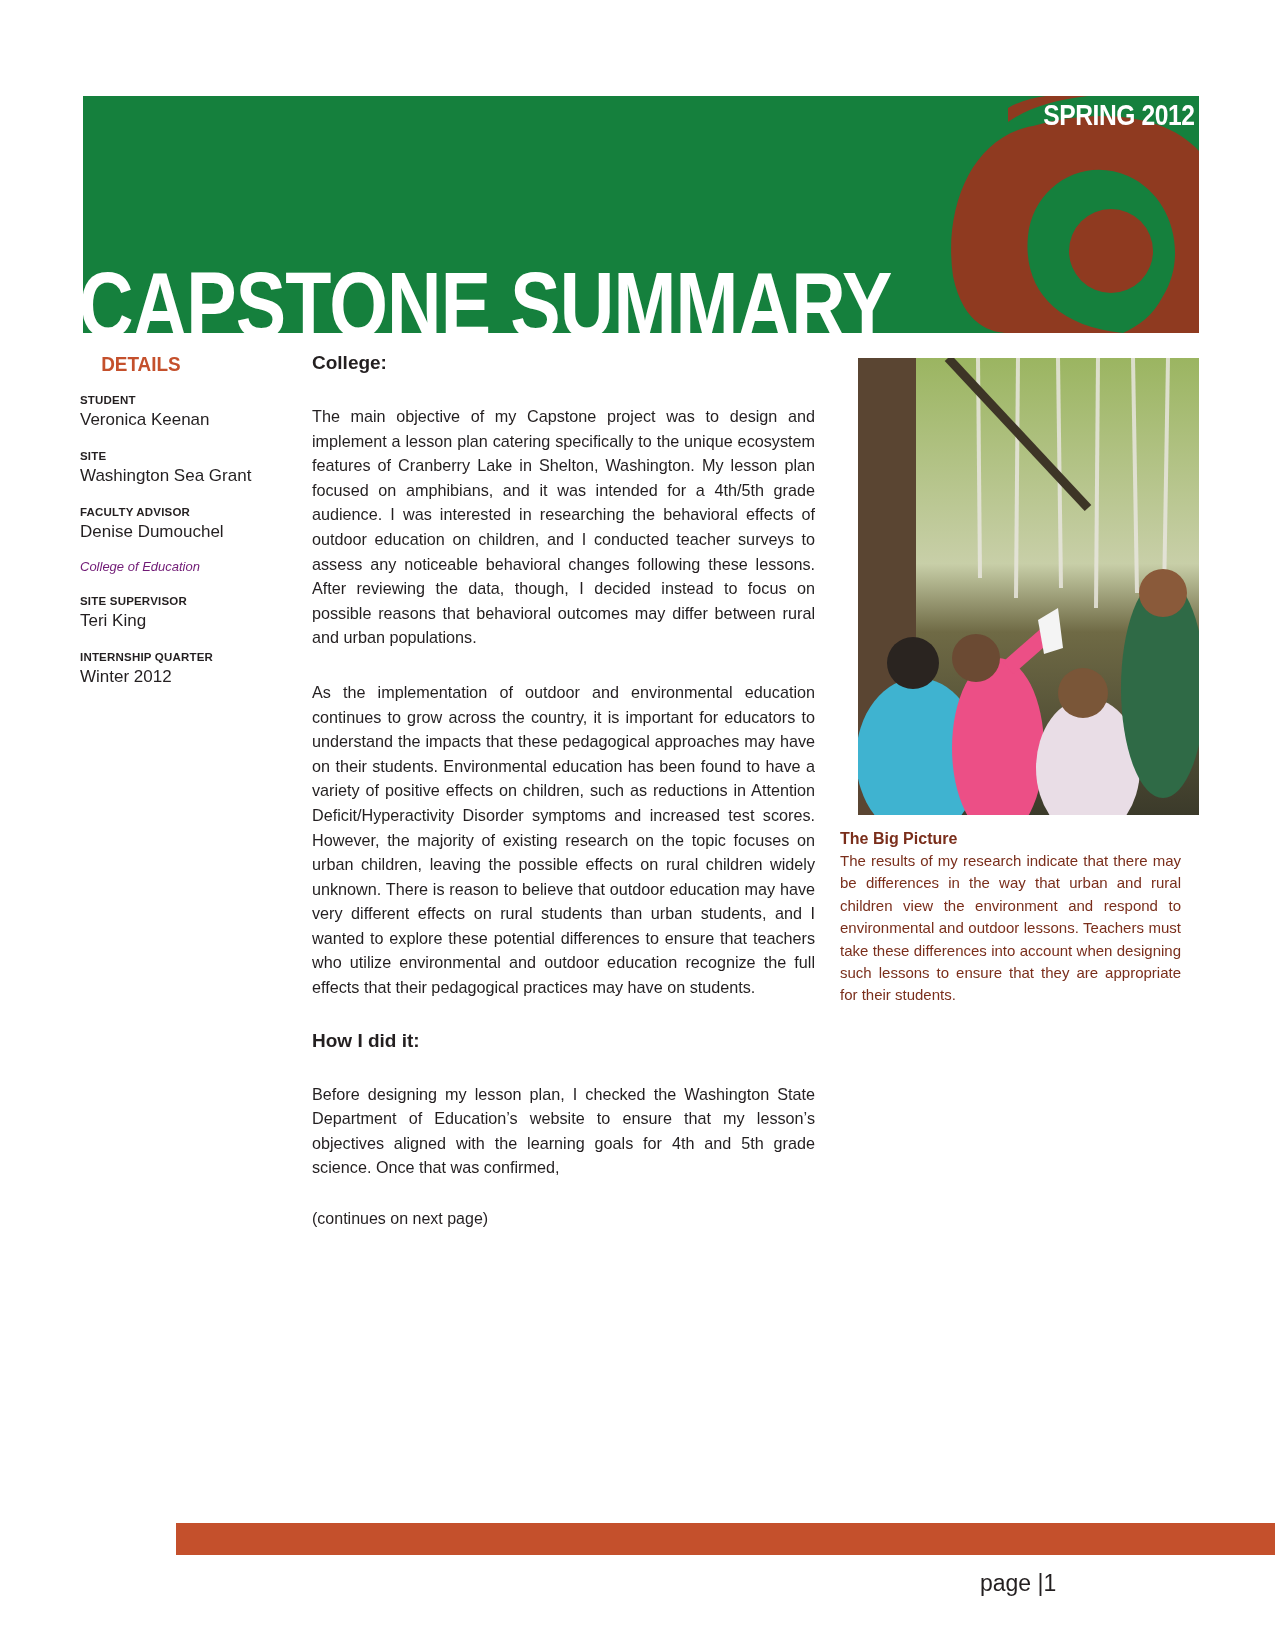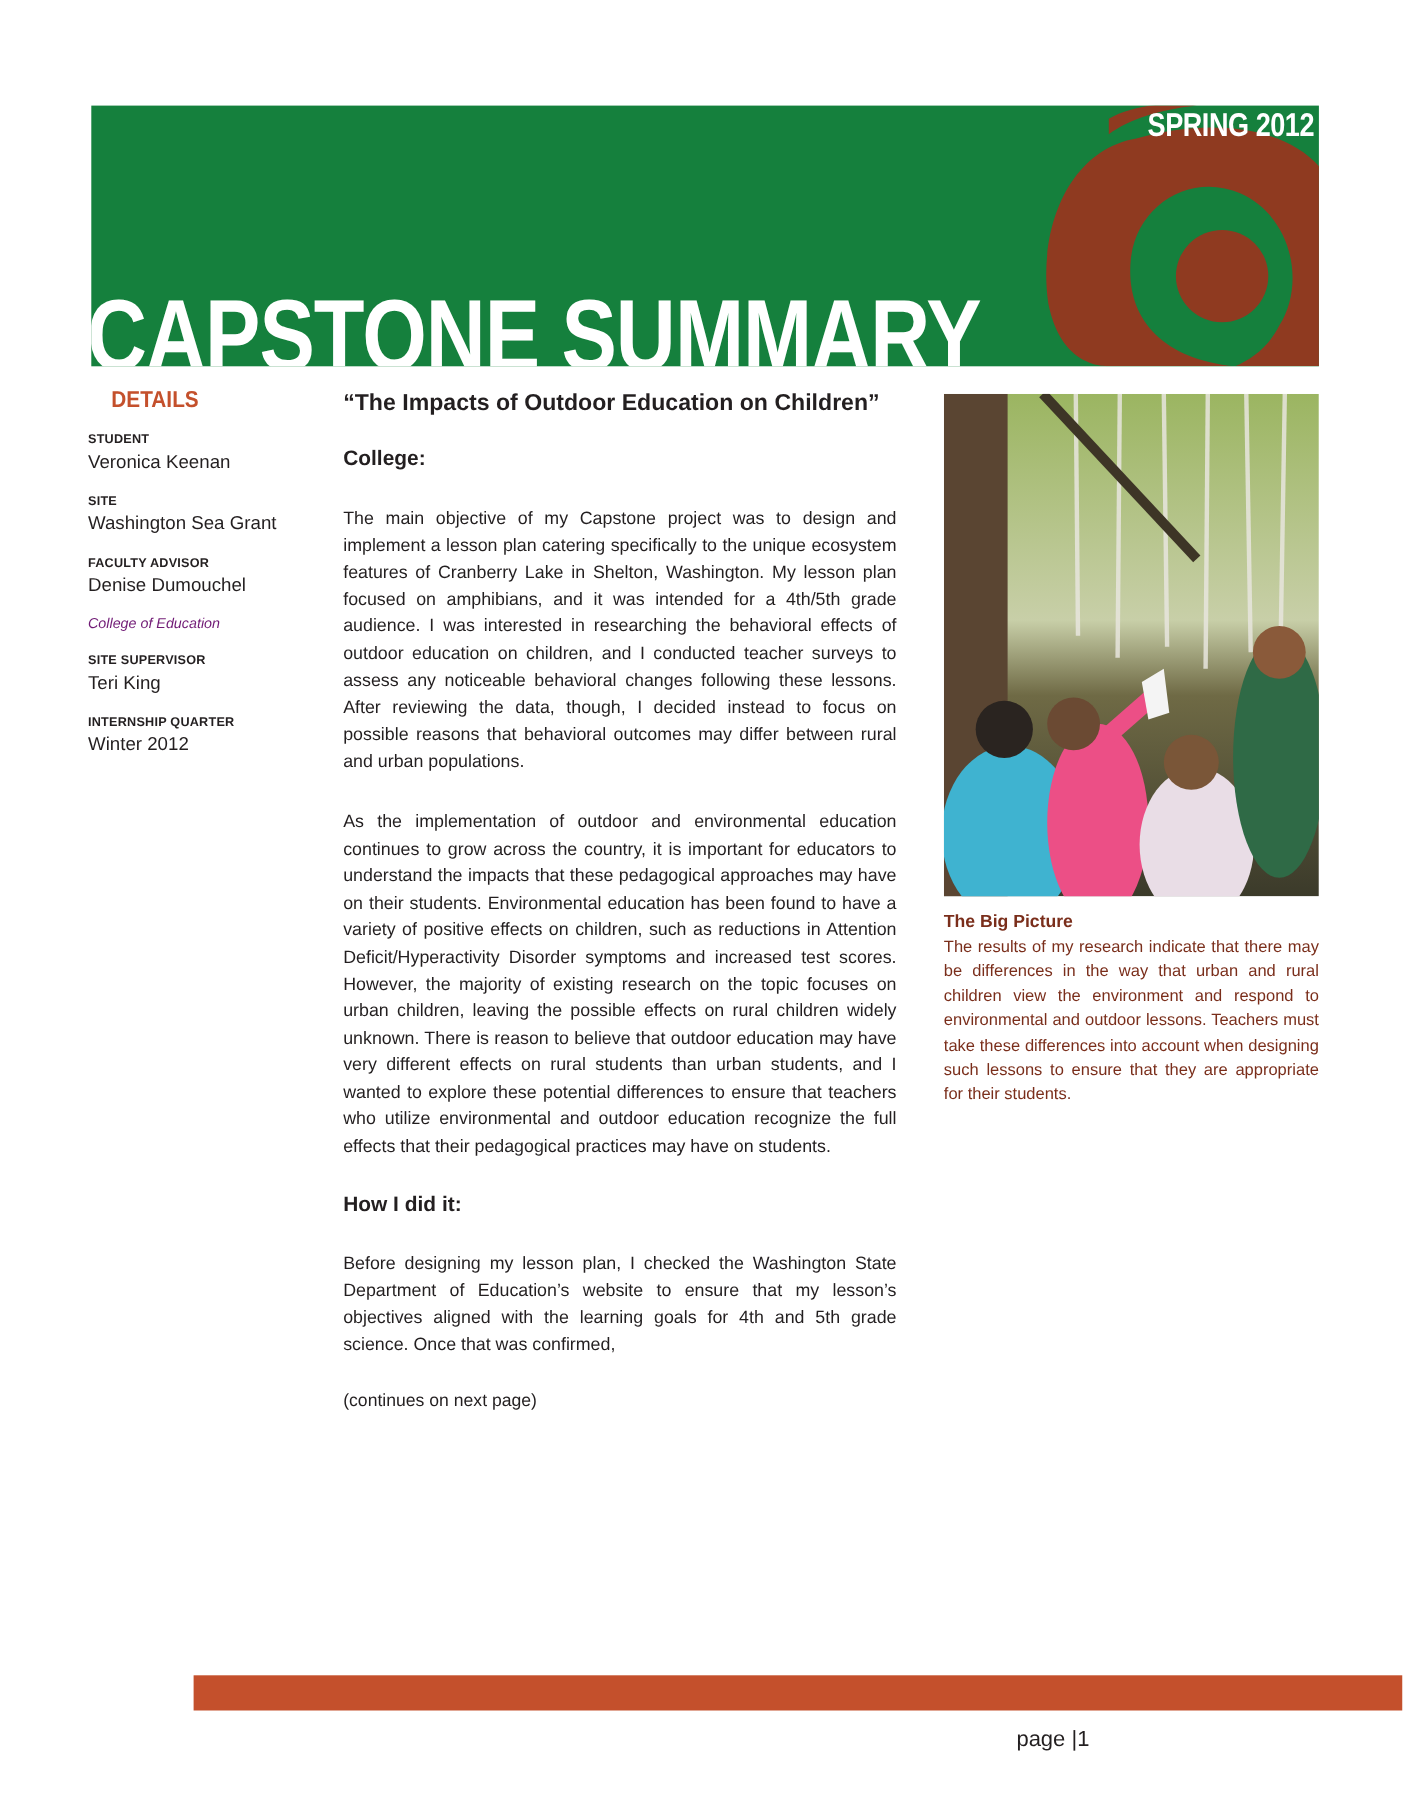--- a/index.html
+++ b/index.html
@@ -25,26 +25,26 @@
     .detail .sub { font-size: 13px; font-style: italic; color: #701a75; line-height: 16px; margin-top: 17px; }
 
     .main { position: absolute; left: 312px; top: 352px; width: 503px; }
     .doc-title { font-size: 21px; font-weight: bold; line-height: 29px; margin: 0 0 26px 0; }
     .section-heading { font-size: 19px; font-weight: bold; margin: 0 0 30px 0; }
     .para { font-size: 16.2px; line-height: 24.6px; text-align: justify; margin: 0 0 30px 0;
             hyphens: auto; }
     .continues { font-size: 16px; margin-top: 2px; }
 
     .photo { position: absolute; left: 858px; top: 358px; width: 341px; height: 457px; overflow: hidden; }
-    .caption { position: absolute; left: 858px; top: 830px; width: 341px; color: #7a2e1b; }
+    .caption { position: absolute; left: 840px; top: 830px; width: 341px; color: #7a2e1b; }
     .caption .cap-title { font-weight: bold; font-size: 16px; margin-bottom: 2px; }
     .caption .cap-body { font-size: 15px; line-height: 22.4px; text-align: justify; }
 
     .footer-bar { position: absolute; left: 176px; top: 1523px; width: 1099px; height: 32px; background: #c4502c; }
-    .page-num { position: absolute; left: 924px; top: 1570px; font-size: 20px; }
+    .page-num { position: absolute; left: 980px; top: 1570px; font-size: 23px; }
   </style>
 </head>
 <body>
 
 <div class="header-band">
   <svg class="swirl" viewBox="0 0 290 237">
     <path d="M120 30 C 60 40, 30 110, 40 180 C 50 230, 80 237, 95 237 L 210 237 C 140 230, 110 190, 115 140 C 120 90, 170 60, 215 80 C 260 100, 275 160, 250 200 C 240 220, 225 230, 210 237 L 290 237 L 290 60 C 260 20, 190 10, 120 30 Z" fill="#8f3a20"></path>
     <path d="M95 12 C 115 0, 150 -4, 175 0 C 140 4, 115 12, 95 26 Z" fill="#8f3a20"></path>
     <circle cx="198" cy="155" r="42" fill="#8f3a20"></circle>
   </svg>
@@ -71,21 +71,20 @@
     <div class="label">SITE SUPERVISOR</div>
     <div class="value">Teri King</div>
   </div>
   <div class="detail">
     <div class="label">INTERNSHIP QUARTER</div>
     <div class="value">Winter 2012</div>
   </div>
 </div>
 
 <div class="main">
-  <h1 class="doc-title">“The Impacts of Outdoor Education on Children”</h1>
   <h2 class="section-heading">College:</h2>
   <p class="para">The main objective of my Capstone project was to design and implement a lesson plan catering specifically to the unique ecosystem features of Cranberry Lake in Shelton, Washington. My lesson plan focused on amphibians, and it was intended for a 4th/5th grade audience. I was interested in researching the behavioral effects of outdoor education on children, and I conducted teacher surveys to assess any noticeable behavioral changes following these lessons. After reviewing the data, though, I decided instead to focus on possible reasons that behavioral outcomes may differ between rural and urban populations.</p>
   <p class="para">As the implementation of outdoor and environmental education continues to grow across the country, it is important for educators to understand the impacts that these pedagogical approaches may have on their students. Environmental education has been found to have a variety of positive effects on children, such as reductions in Attention Deficit/Hyperactivity Disorder symptoms and increased test scores. However, the majority of existing research on the topic focuses on urban children, leaving the possible effects on rural children widely unknown. There is reason to believe that outdoor education may have very different effects on rural students than urban students, and I wanted to explore these potential differences to ensure that teachers who utilize environmental and outdoor education recognize the full effects that their pedagogical practices may have on students.</p>
   <h2 class="section-heading">How I did it:</h2>
   <p class="para">Before designing my lesson plan, I checked the Washington State Department of Education’s website to ensure that my lesson’s objectives aligned with the learning goals for 4th and 5th grade science. Once that was confirmed,</p>
   <div class="continues">(continues on next page)</div>
 </div>
 
 <div class="photo">
   <svg width="341" height="457" viewBox="0 0 341 457">

